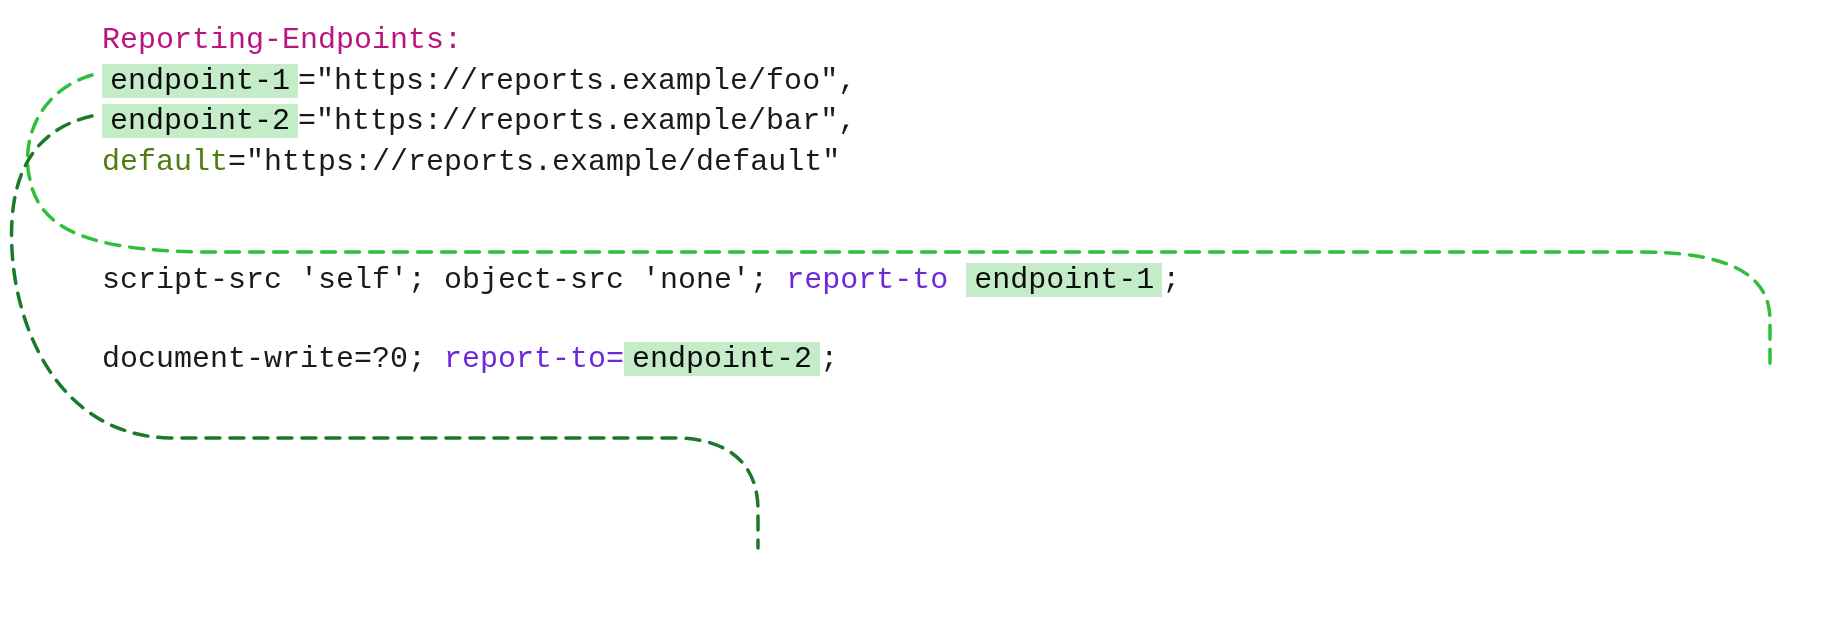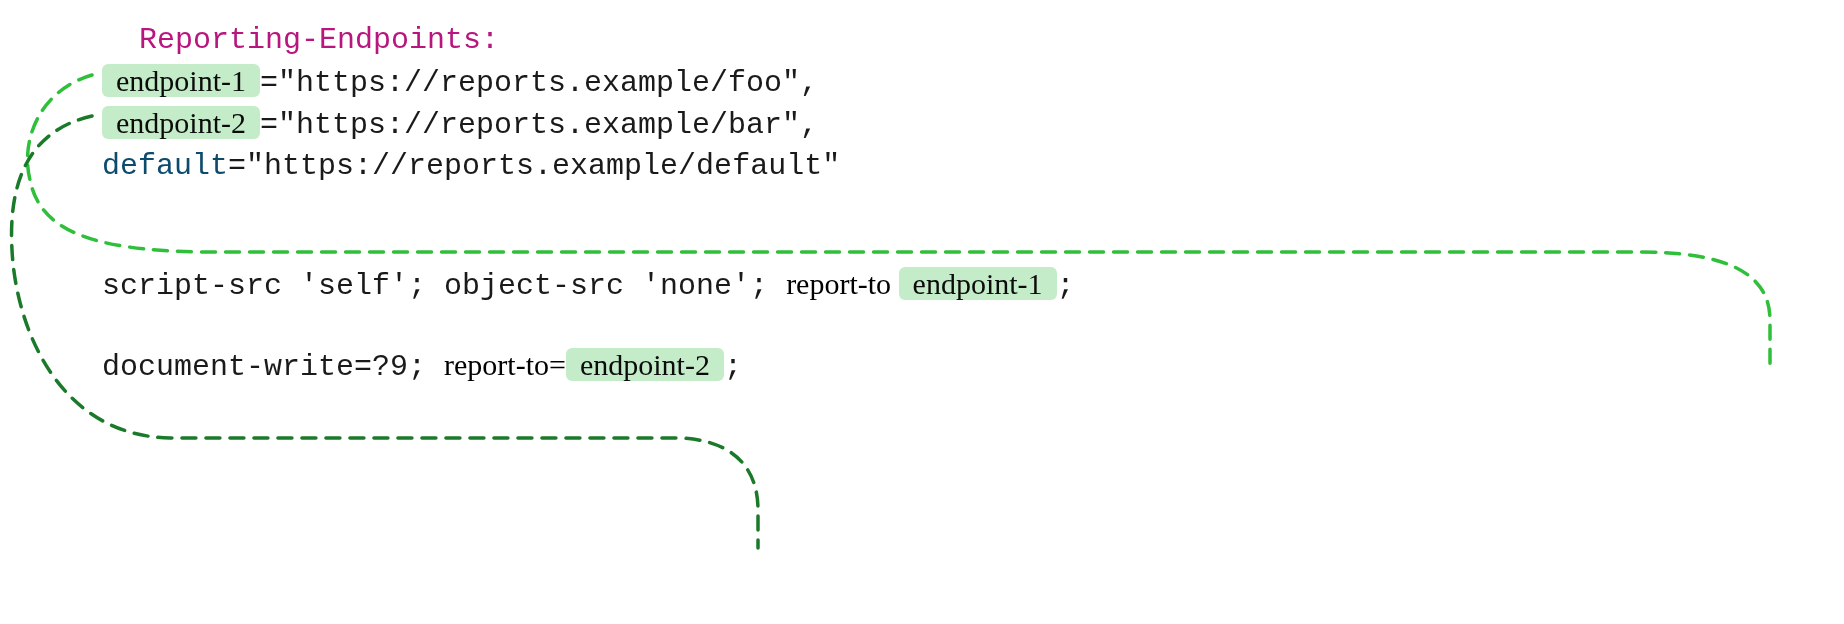--- a/index.html
+++ b/index.html
@@ -20,38 +20,35 @@
     .code-container {
       position: relative;
       padding-left: 102px;
       z-index: 2;
     }
     .line {
       white-space: pre;
     }
     .header-name {
       color: #b8157e;
-      margin-left: 37px;
     }
     .plain {
       color: #1a1a1a;
     }
     .muted {
-      color: #0c4a6e;
+      color: #4d7c0f;
     }
     .directive {
-      color: #000000;
-      font-family: Liberation Serif, serif;
+      color: #6d28d9;
     }
     .highlight {
       background-color: #c5ecc9;
       color: #0b0b0b;
-      border-radius: 6px;
-      padding: 0 14px;
-      font-family: Liberation Serif, serif;
+      border-radius: 0;
+      padding: 0 8px;
     }
     .block-gap {
       height: 78px;
     }
     .block-gap-sm {
       height: 38px;
     }
     svg.arrows {
       position: absolute;
       top: 0;
@@ -93,15 +90,15 @@
   <div class="line"><span class="muted">default</span><span class="plain">=</span><span class="plain">"https://reports.example/default"</span><span class="plain"></span></div>
 
   <div class="block-gap"></div>
 
 
   <div class="line"><span class="plain">script-src 'self'; object-src 'none'; </span><span class="directive">report-to </span><span class="highlight">endpoint-1</span><span class="plain">;</span></div>
 
   <div class="block-gap-sm"></div>
 
 
-  <div class="line"><span class="plain">document-write=?9; </span><span class="directive">report-to=</span><span class="highlight">endpoint-2</span><span class="plain">;</span></div>
+  <div class="line"><span class="plain">document-write=?0; </span><span class="directive">report-to=</span><span class="highlight">endpoint-2</span><span class="plain">;</span></div>
 
 </div>
 
 </body></html>

